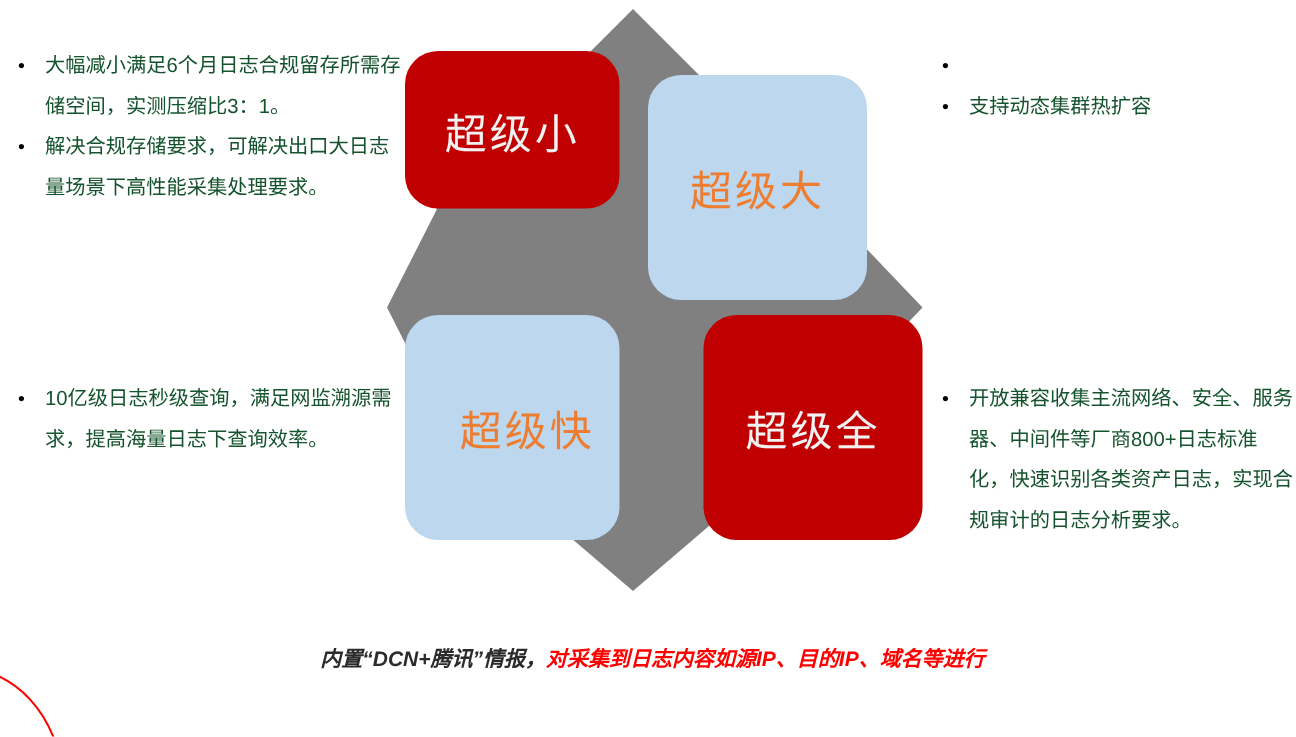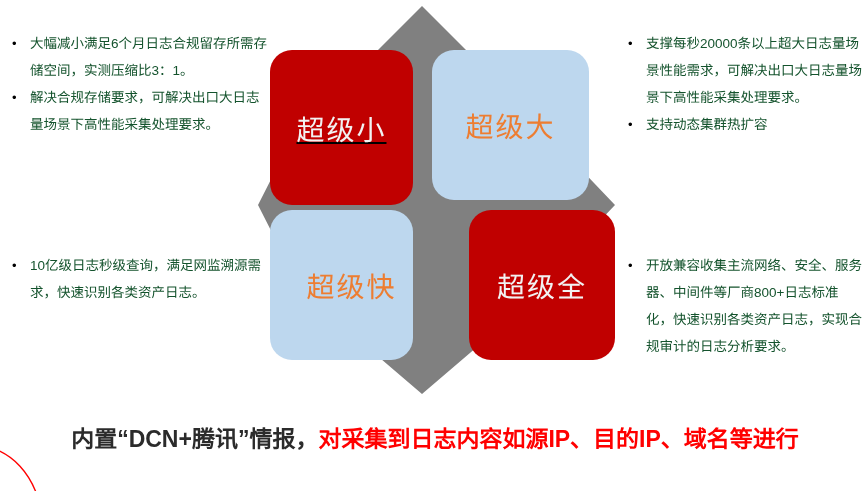--- a/index.html
+++ b/index.html
@@ -51,37 +51,38 @@
     align-items:center;
     justify-content:center;
     box-sizing:border-box;
   }
   .tile-label{
     font-size:28px;
     letter-spacing:2px;
     font-weight:400;
     white-space:nowrap;
   }
-  #tile-super-small{left:15px;  top:50px;  width:143px;height:155px;background:#C00000;text-decoration:underline;}
-  #tile-super-big  {left:177px; top:50px;  width:157px;height:150px;background:#BDD7EE;}
+  #tile-super-small{left:15px;  top:34px;  width:143px;height:105px;background:#C00000;}
+  #tile-super-big  {left:177px; top:50px;  width:146px;height:150px;background:#BDD7EE;}
   #tile-super-fast {left:15px;  top:210px; width:143px;height:150px;background:#BDD7EE;}
   #tile-super-full {left:177px; top:210px; width:146px;height:150px;background:#C00000;}
 
   .label-light{color:#F2F2F2;}
   .label-orange{color:#ED7D31;}
 
   
   .caption{
     position:absolute;
     left:40px;top:424px;width:790px;
-    font-size:23px;
+    font-size:14px;
     line-height:30px;
     font-weight:700;
     text-align:center;
     color:#FF0000;
+    font-style:italic;
   }
   .caption .lead{color:#2b2b2b;}
   .caption .stress{color:#FF0000;}
   .caption .line2{display:block;text-align:left;padding-left:10px;}
 
   
   .arc{position:absolute;left:-14px;top:447px;width:70px;height:60px;}
 </style>
 </head>
 <body>
@@ -95,28 +96,27 @@
     </div>
     <div class="bullet-row">
       <span class="bullet-dot">•</span>
       <span class="bullet-text">解决合规存储要求，可解决出口大日志量场景下高性能采集处理要求。</span>
     </div>
   </div>
 
   <div class="bullets" id="bullets-bottom-left">
     <div class="bullet-row">
       <span class="bullet-dot">•</span>
-      <span class="bullet-text">10亿级日志秒级查询，满足网监溯源需求，快速识别各类资产日志。</span>
+      <span class="bullet-text">10亿级日志秒级查询，满足网监溯源需求，提高海量日志下查询效率。</span>
     </div>
   </div>
 
   <div class="bullets" id="bullets-top-right">
     <div class="bullet-row">
       <span class="bullet-dot">•</span>
-      <span class="bullet-text">支撑每秒20000条以上超大日志量场景性能需求，可解决出口大日志量场景下高性能采集处理要求。</span>
     </div>
     <div class="bullet-row">
       <span class="bullet-dot">•</span>
       <span class="bullet-text">支持动态集群热扩容</span>
     </div>
   </div>
 
   <div class="bullets" id="bullets-bottom-right">
     <div class="bullet-row">
       <span class="bullet-dot">•</span>

